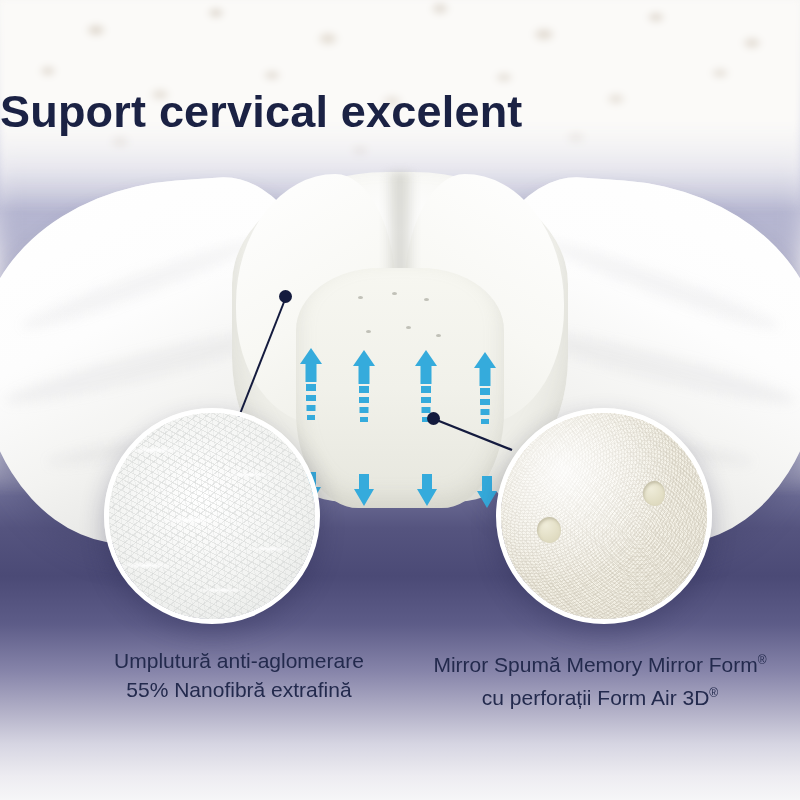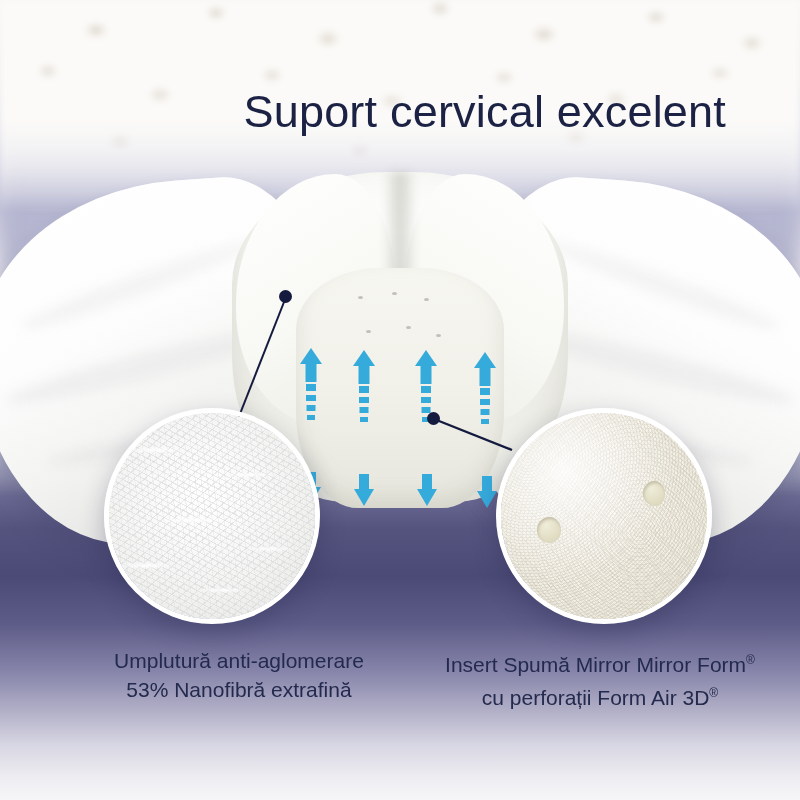--- a/index.html
+++ b/index.html
@@ -60,22 +60,22 @@
   }
   
   .bg-haze{
     position:absolute;left:0;top:140px;width:800px;height:330px;
     background:linear-gradient(180deg,rgba(176,178,208,0) 0%,rgba(150,152,188,.55) 28%,rgba(132,134,174,.65) 60%,rgba(120,122,165,.55) 100%);
     filter:blur(10px);
   }
 
   
   .title{
-    position:absolute;left:0;top:86px;width:726px;text-align:right;
-    font-size:45px;font-weight:400;letter-spacing:.2px;
+    position:absolute;left:0;top:86px;width:726px;text-align:left;
+    font-size:45px;font-weight:700;letter-spacing:.2px;
     color:#1b2244;white-space:nowrap;
   }
 
   
   .pillow-wrap{position:absolute;left:0;top:150px;width:800px;height:420px;}
   .pillow-left{
     position:absolute;left:-20px;top:32px;width:360px;height:360px;
     background:
       linear-gradient(158deg,#ffffff 0%,#fdfdfd 38%,#f3f3f1 62%,#e6e6e4 82%,#dcdcdb 100%);
     border-radius:58% 30% 42% 40% / 46% 52% 40% 50%;
@@ -269,21 +269,21 @@
 
   <div class="callout callout-right">
     <div class="foam">
       <div class="hole hole-a"></div>
       <div class="hole hole-b"></div>
     </div>
   </div>
 
   <div class="caption caption-left">
     <div>Umplutură anti-aglomerare</div>
-    <div>53% Nanofibră extrafină</div>
+    <div>55% Nanofibră extrafină</div>
   </div>
 
   <div class="caption caption-right">
-    <div><span>Insert Spumă Mirror Mirror Form</span><span class="reg">®</span></div>
+    <div><span>Mirror Spumă Memory Mirror Form</span><span class="reg">®</span></div>
     <div><span>cu perforații Form Air 3D</span><span class="reg">®</span></div>
   </div>
 
 </div>
 
 </body></html>

